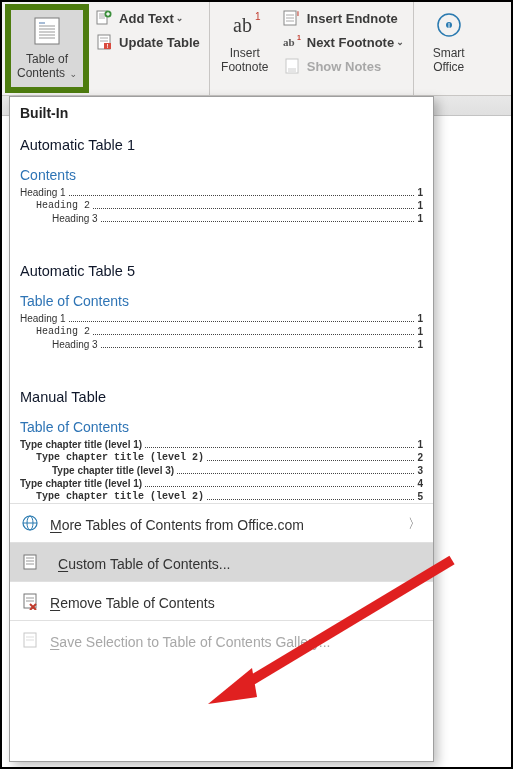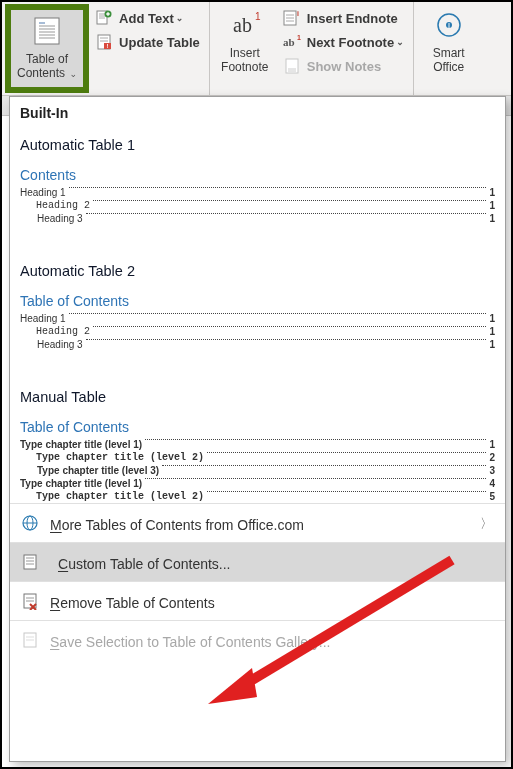--- a/index.html
+++ b/index.html
@@ -67,21 +67,21 @@
   }
   .small-btn.disabled { color: #a8a8a8; }
   .small-btn .ic { width: 18px; height: 18px; margin-right: 6px; display:inline-flex;align-items:center;justify-content:center;}
   .caret { font-size: 9px; margin-left: 2px; color:#555;}
 
   
   .dropdown {
     position: absolute;
     left: 7px;
     top: 94px;
-    width: 497px;
+    width: 425px;
     height: 666px;
     background: #fff;
     border: 1px solid #9e9e9e;
     box-shadow: 4px 4px 10px rgba(0,0,0,0.25);
   }
   .section-header {
     font-weight: bold;
     font-size: 14px;
     padding: 8px 10px 8px;
     color: #222;
@@ -92,36 +92,36 @@
     color: #0f172a;
     padding: 8px 10px 8px;
   }
   .toc-title {
     color: #2e74b5;
     font-size: 14px;
     padding: 6px 10px 3px;
   }
   .toc-line {
     display: flex;
-    align-items: flex-start;
+    align-items: flex-end;
     font-size: 10px;
     color: #333;
     padding: 1px 10px 1px;
   }
   .toc-line .lbl { white-space: nowrap; }
   .toc-line .lblb { font-weight:bold; }
   .toc-line .dots {
     flex: 1;
     border-bottom: 1px dotted #444;
     margin: 0 3px 2px;
     height: 0;
   }
   .toc-line .pg { white-space: nowrap; font-weight:bold;}
   .ind1 { margin-left: 16px; font-family: Liberation Mono, monospace; }
-  .ind2 { margin-left: 17px; }
+  .ind2 { margin-left: 32px; }
   .spacer { height: 30px; }
   .menu-sep { border-top: 1px solid #e0e0e0; margin: 0; }
   .menu-item {
     display: flex;
     align-items: flex-end;
     font-size: 14px;
     color: #333;
     padding: 9px 10px;
     position: relative;
   }
@@ -288,21 +288,21 @@
         <div class="toc-line">
           <span class="lbl ind2">Heading 3</span>
           <span class="dots"></span>
           <span class="pg">1</span>
         </div>
       </div>
   </div>
   <div class="spacer"></div>
 
   <div>
-    <div class="preview-title">Automatic Table 2</div>
+    <div class="preview-title">Automatic Table 5</div>
     <div class="toc-title">Table of Contents</div>
     <div id="auto2-rows">
         <div class="toc-line">
           <span class="lbl">Heading 1</span>
           <span class="dots"></span>
           <span class="pg">1</span>
         </div>
         <div class="toc-line">
           <span class="lbl ind1">Heading 2</span>
           <span class="dots"></span>

